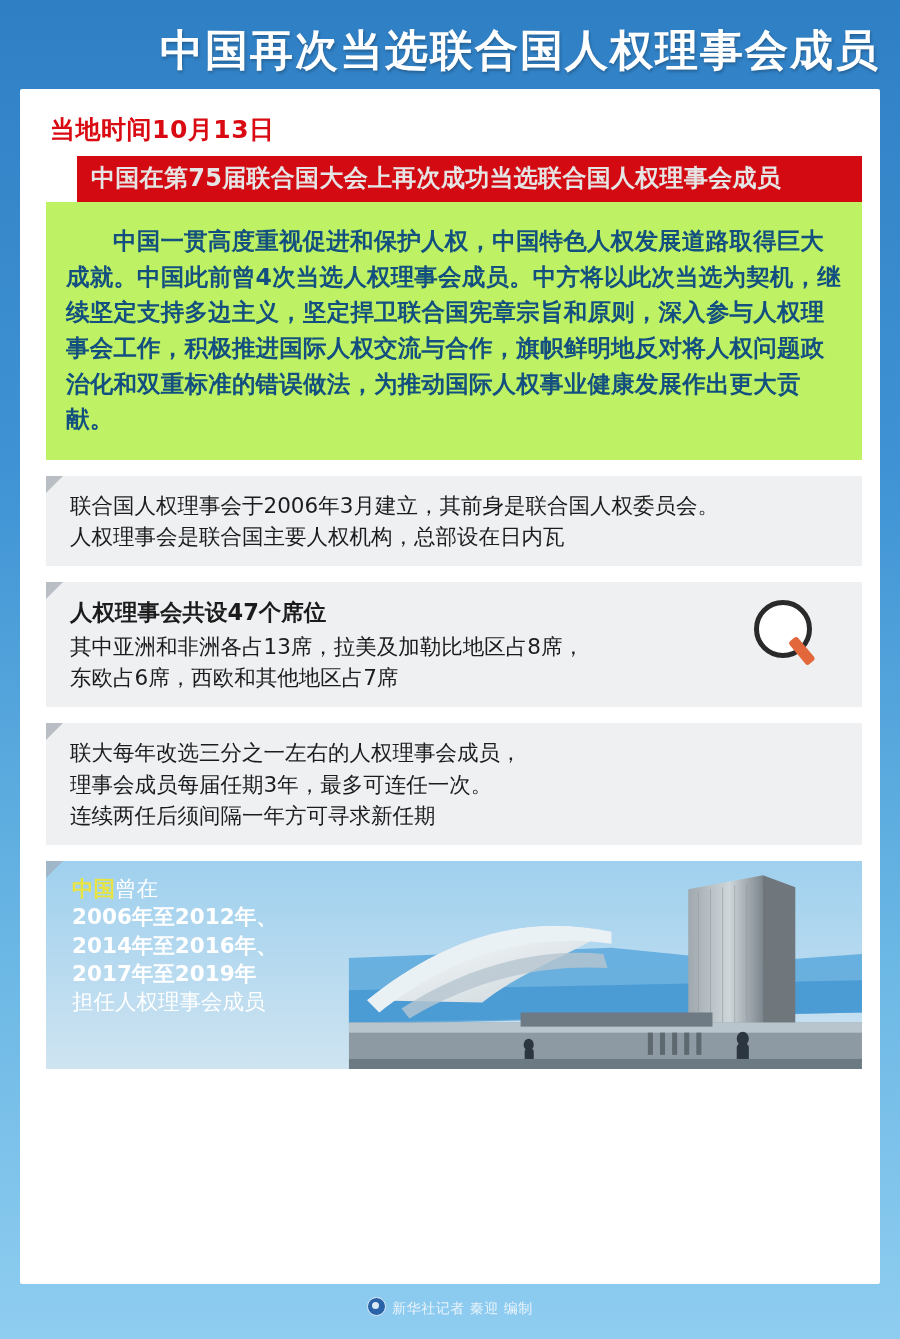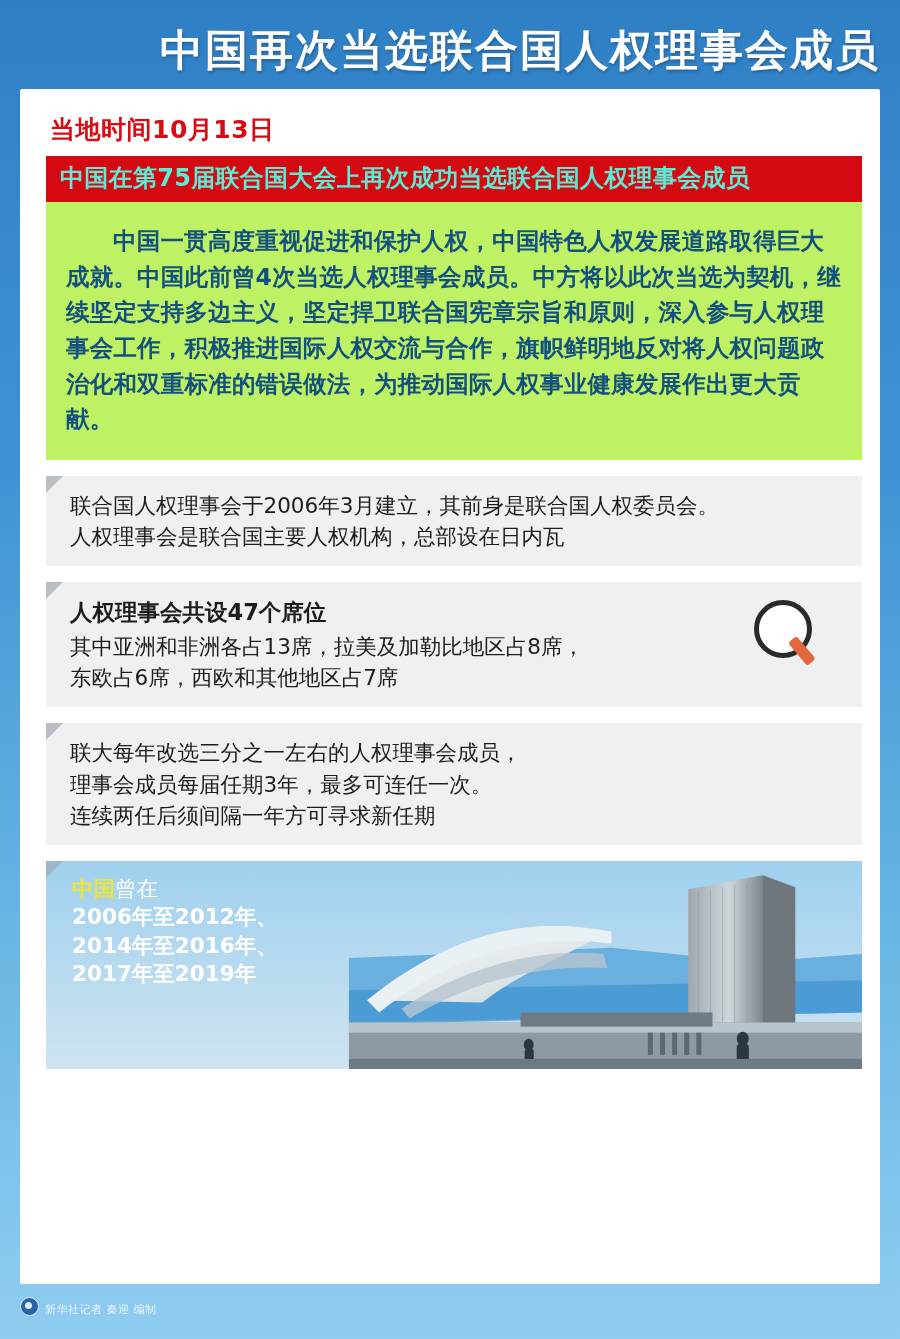--- a/index.html
+++ b/index.html
@@ -45,27 +45,28 @@
   }
   .date-line {
     color: #d90a12;
     font-size: 25px;
     font-weight: bold;
     letter-spacing: 0.5px;
     margin: 2px 0 10px 4px;
   }
   .red-banner {
     background: #d30a11;
-    color: #5eead4;
+    color: #e5e5e5;
     font-size: 24px;
     font-weight: bold;
     padding: 9px 12px 10px 14px;
     letter-spacing: 0.3px;
     line-height: 1.1;
     white-space: nowrap;
+    margin-left: 31px;
   }
   .term {
     text-align: center;
     color: #3b7db5;
     font-size: 36px;
     font-weight: bold;
     letter-spacing: 1px;
     margin: 22px 0 10px 0;
   }
   .thanks {
@@ -165,22 +166,23 @@
     font-size: 21.5px;
     color: #1a3a55;
   }
   .bp-text .cn { color: #e9e43f; font-weight: bold; }
   .bp-text .yrs { color: #ffffff; font-weight: bold; }
   .bp-text .last { color: #ffffff; }
   .bp-text .first-line { color: #ffffff; }
   .art { position: absolute; inset: 0; z-index: 1; }
   
   .footer {
+    text-align: center;
     color: #e8f3fb;
-    font-size: 11px;
+    font-size: 14px;
     padding-top: 13px;
     letter-spacing: 0.5px;
   }
   .footer .badge {
     display: inline-block;
     width: 17px; height: 17px;
     border-radius: 50%;
     background: #2a63a8;
     border: 1px solid #dbeaf7;
     vertical-align: -3px;
@@ -297,20 +299,21 @@
         <rect x="300" y="196" width="508" height="12" fill="#6c7a84"></rect>
       </svg>
 
       <div class="bp-text">
         <div>
           <span class="cn">中国</span><span class="first-line">曾在</span>
         </div>
         <div class="yrs">2006年至2012年、</div>
         <div class="yrs">2014年至2016年、</div>
         <div class="yrs">2017年至2019年</div>
+        <div class="last">担任人权理事会成员</div>
       </div>
     </div>
 
   </div>
 
   <div class="footer">
     <span class="badge"></span><span>新华社记者 秦迎 编制</span>
   </div>
 
 </div>

